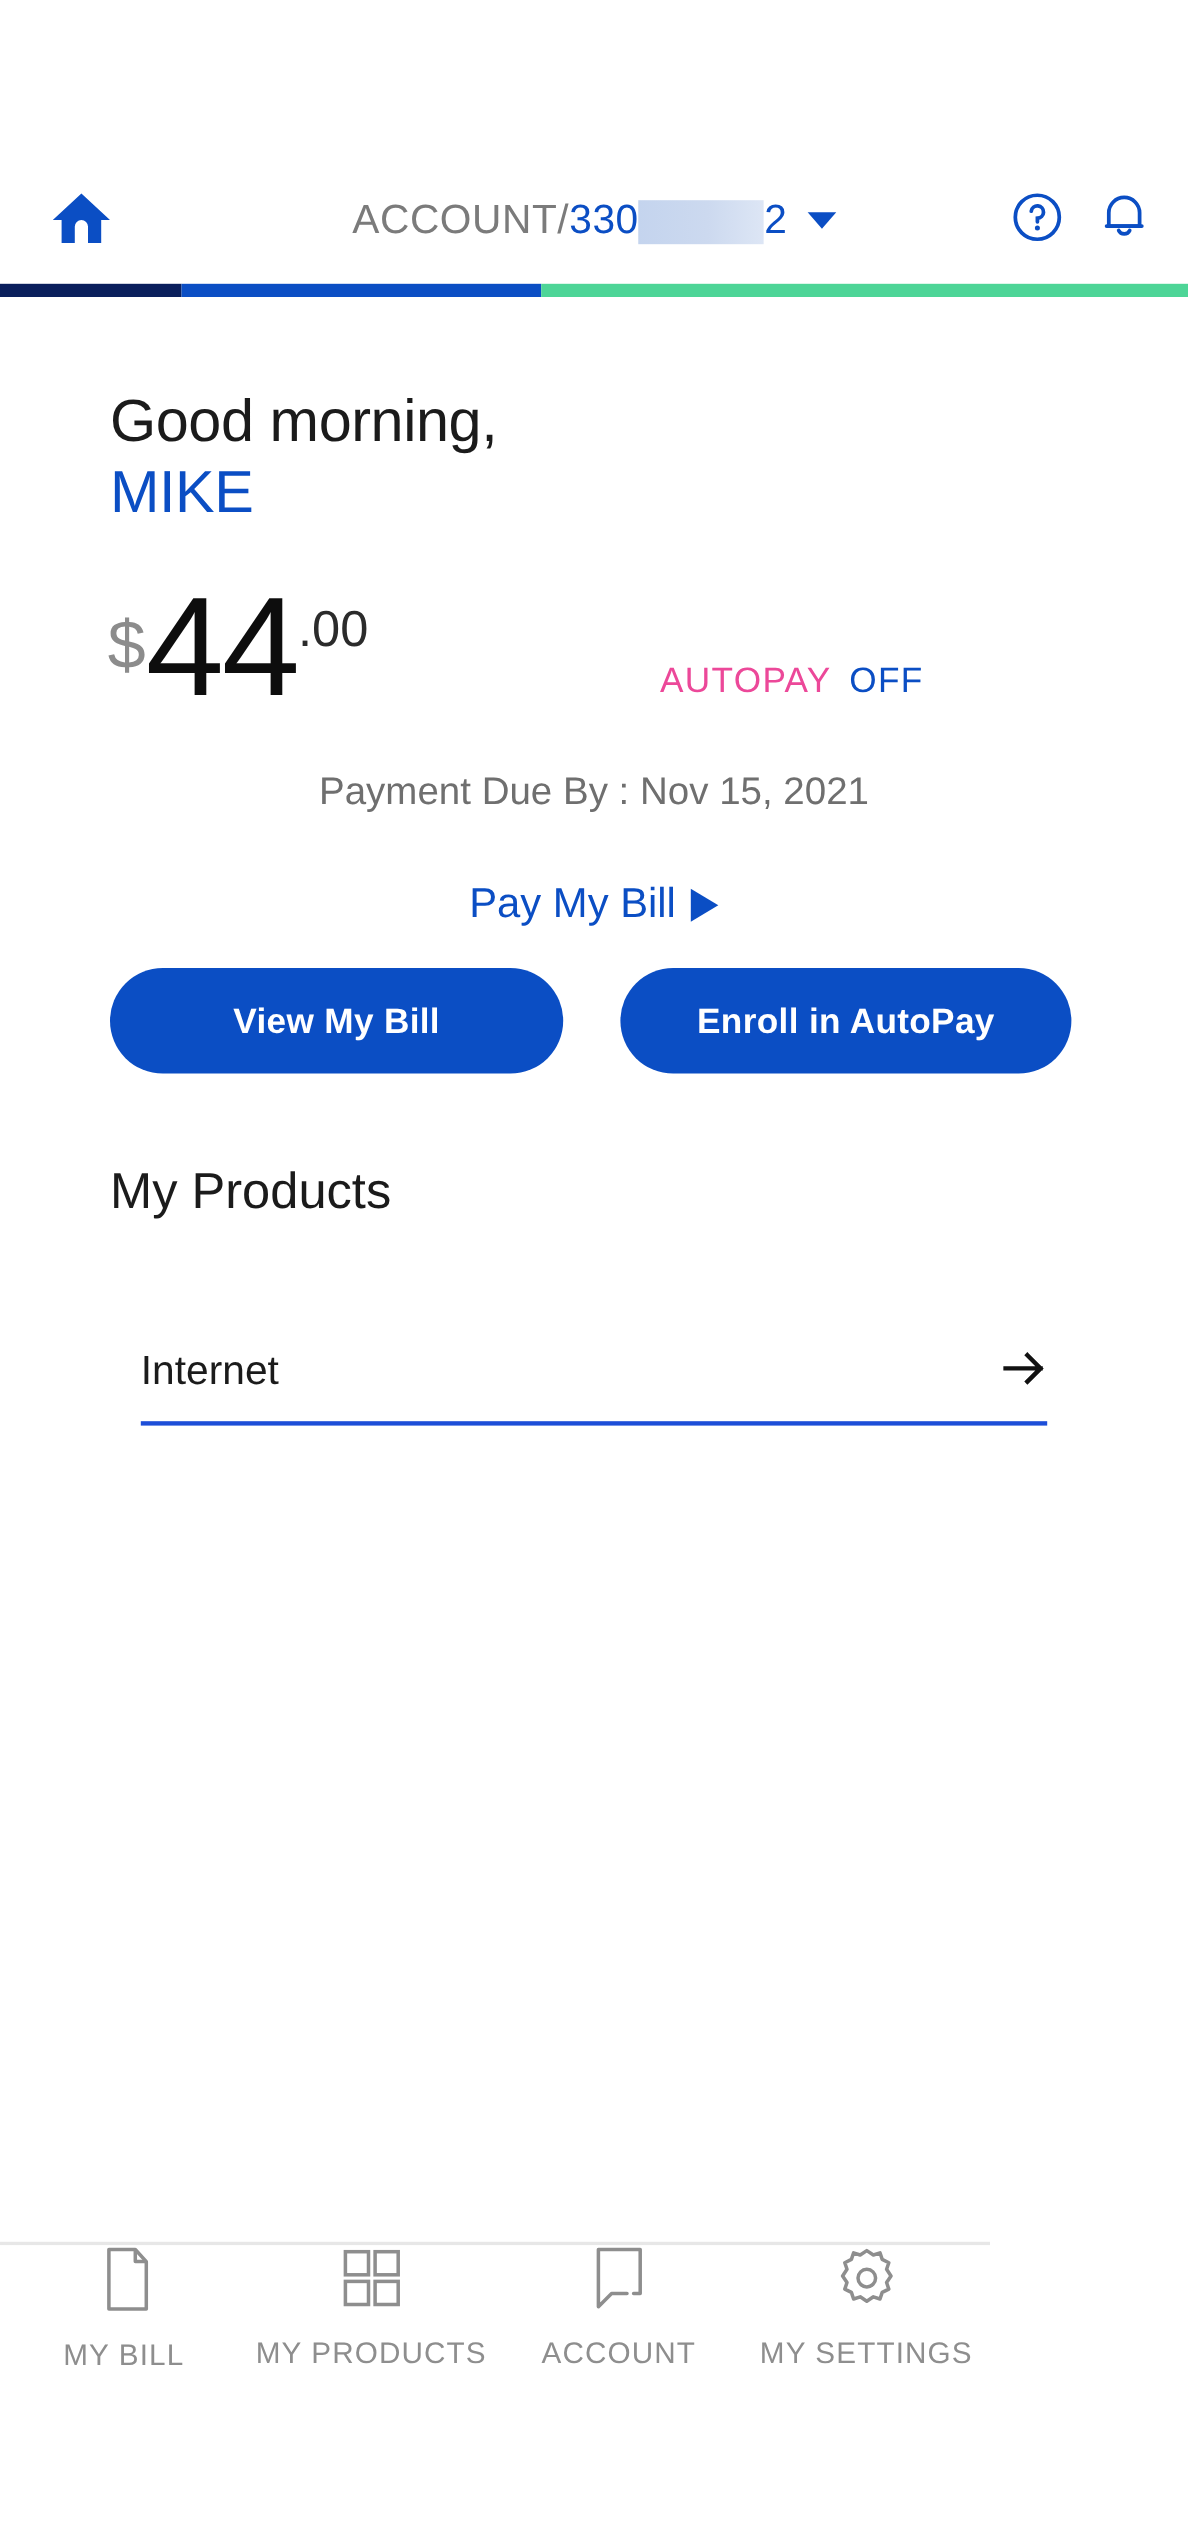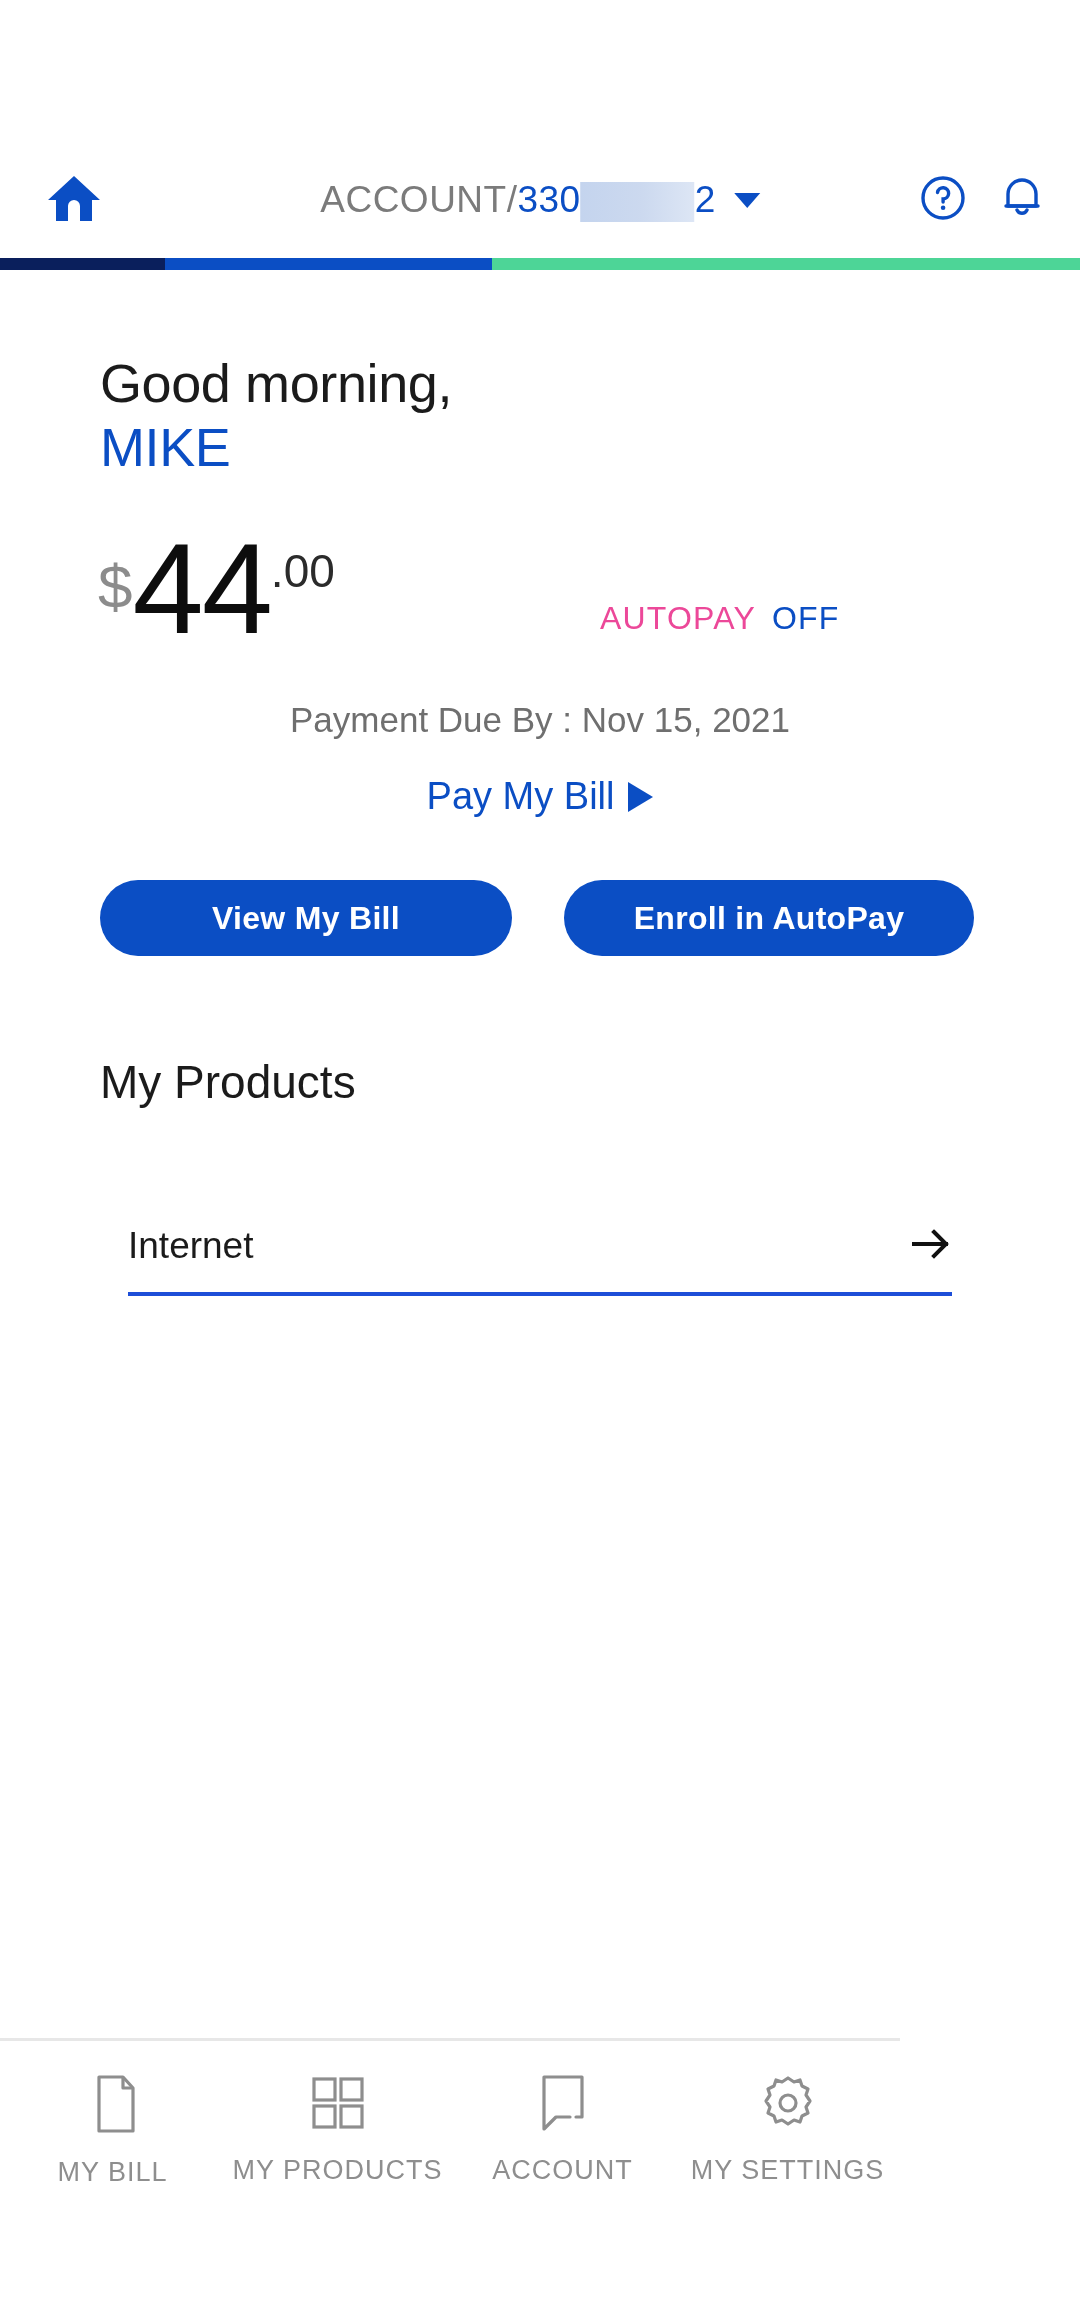--- a/index.html
+++ b/index.html
@@ -52,51 +52,51 @@
   .cur  { font-size:62px; color:#8c8c8c; line-height:1; margin-top:26px; font-weight:300; }
   .amt  { font-size:128px; color:#0d0d0d; line-height:.92; font-weight:300; letter-spacing:-2px; }
   .cent { font-size:46px; color:#2b2b2b; line-height:1; margin-top:18px; font-weight:400; }
 
   .autopay { position:absolute; left:600px; top:600px; display:flex; gap:16px; align-items:baseline; }
   .autopay .k { font-size:32px; color:#ec4899; letter-spacing:1.2px; }
   .autopay .v { font-size:32px; color:#0b4ec4; letter-spacing:1.2px; font-weight:500; }
 
   .due  { position:absolute; left:0; width:1080px; top:700px; text-align:center; font-size:35px; color:#6f6f6f; }
   .paylink {
-    position:absolute; left:0; width:1080px; top:775px;
+    position:absolute; left:0; width:1080px; top:801px;
     text-align:center; font-size:38px; color:#0b4ec4;
     display:flex; align-items:center; justify-content:center; gap:14px;
   }
   .tri { width:0;height:0;border-top:15px solid transparent;border-bottom:15px solid transparent;border-left:25px solid #0b4ec4; }
 
   
   .ctas { position:absolute; top:880px; left:100px; width:880px; display:flex; gap:52px; }
   .btn {
-    height:76px; background:#0b4ec4; color:#fff; border:none; border-radius:48px;
+    height:96px; background:#0b4ec4; color:#fff; border:none; border-radius:48px;
     font-size:32px; font-weight:700; letter-spacing:.3px;
     font-family:"Liberation Sans Narrow","Liberation Sans", sans-serif;
     display:flex; align-items:center; justify-content:center; cursor:pointer;
   }
   .btn.b1 { width:412px; }
   .btn.b2 { width:410px; }
 
   
   .sect-title { position:absolute; left:100px; top:1055px; font-size:46px; color:#1b1b1b; font-weight:400; }
   .prod-list  { position:absolute; left:128px; top:1200px; width:824px; }
   .prod-row {
     height:96px; display:flex; align-items:center; justify-content:space-between;
     border-bottom:4px solid #1d4ed8; cursor:pointer;
   }
   .prod-name { font-size:37px; color:#1b1b1b; }
 
   
   .botnav {
     position:absolute; left:0; bottom:0; width:900px; height:262px;
     border-top:3px solid #e7e7e7; background:#fff;
-    display:flex; align-items:flex-start; padding-top:32px;
+    display:flex; align-items:flex-start; 
   }
   .nav-item {
     flex:1; display:flex; flex-direction:column; align-items:center; gap:18px; cursor:pointer;
   }
   .nav-label { font-size:27px; color:#8e8e8e; letter-spacing:1px;
     font-family:"Liberation Sans Narrow","Liberation Sans", sans-serif; }
 </style>
 </head>
 <body>
 

